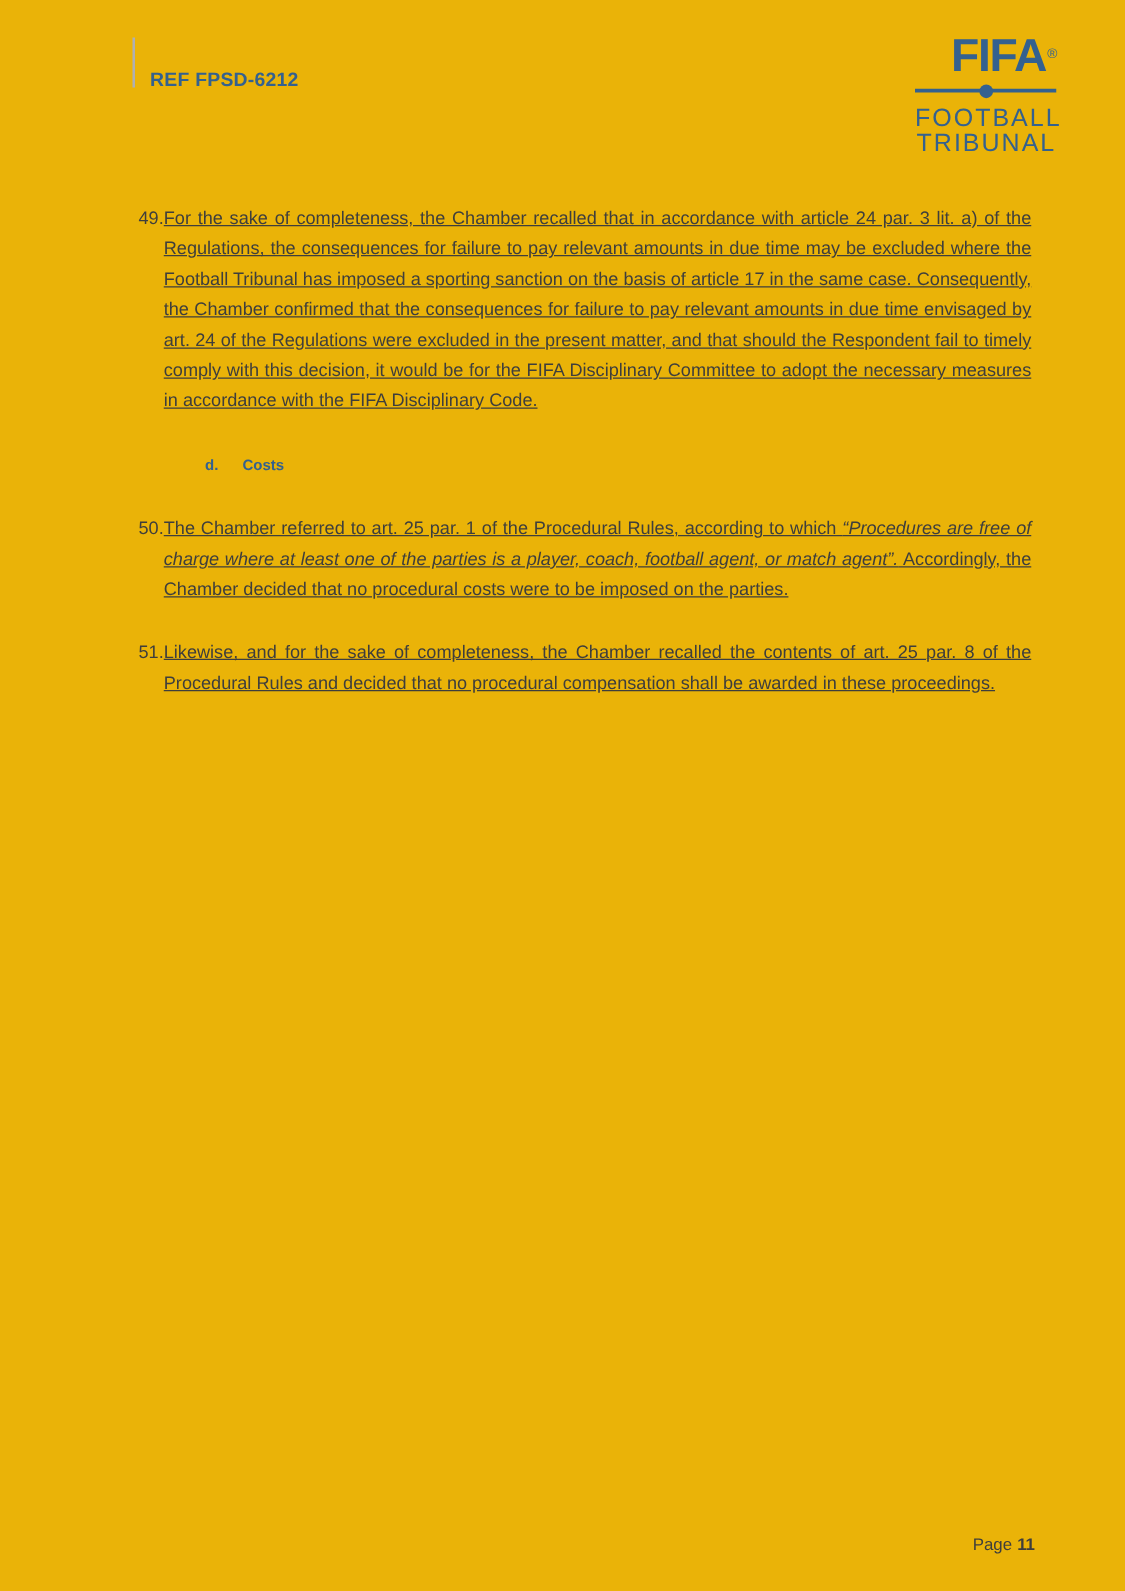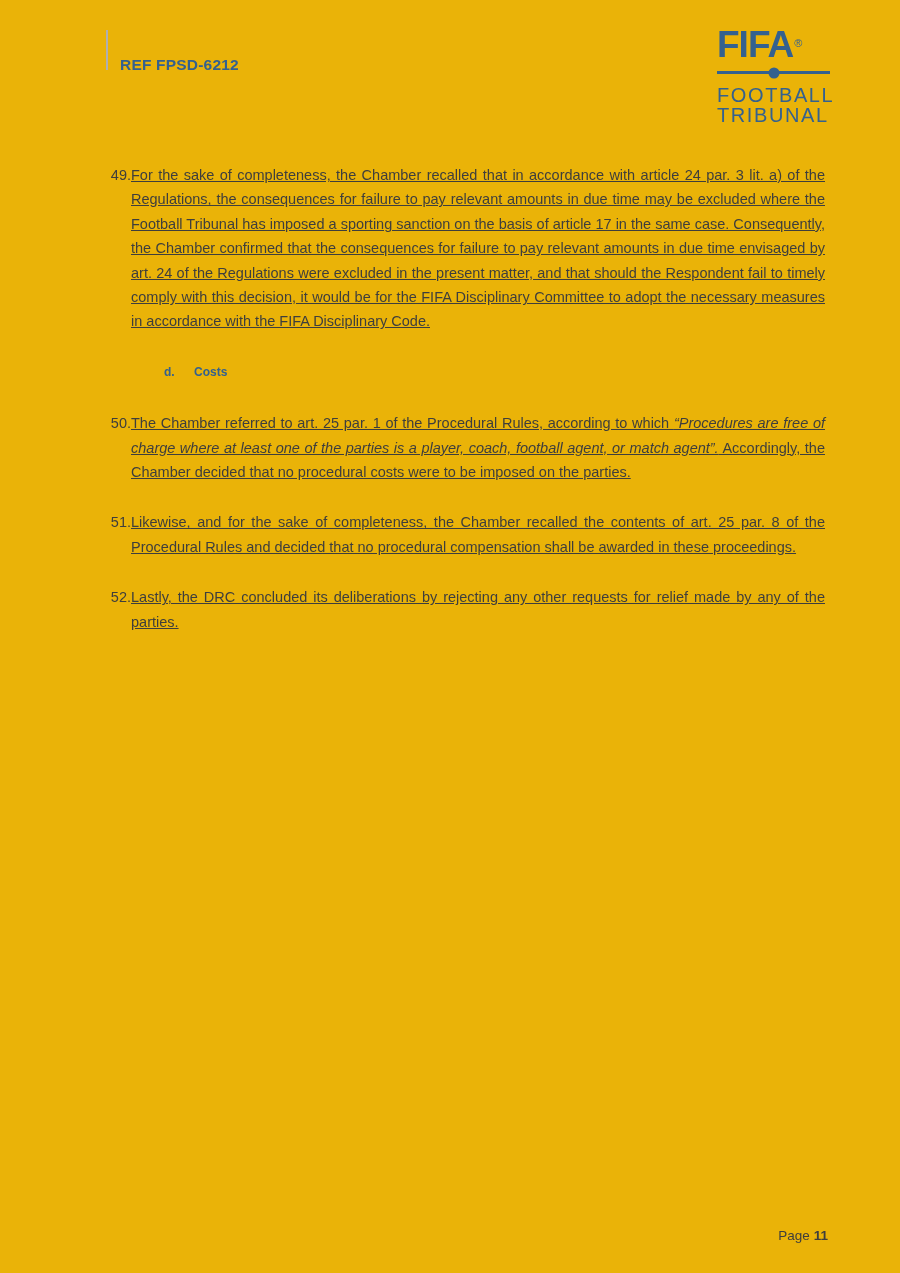--- a/index.html
+++ b/index.html
@@ -21,22 +21,23 @@
   .ref-bar{
     position:absolute;left:106px;top:30px;
     width:2px;height:40px;background:var(--gray);
   }
   .ref-text{
     position:absolute;left:120px;top:56px;
     font-size:15.5px;font-weight:700;color:var(--blue);
     letter-spacing:.2px;
   }
   .logo{
-    position:absolute;top:31px;right:70px;width:113px;
+    position:absolute;top:31px;right:55px;width:113px;
     color:var(--blue);
+    text-align:right;
   }
   .logo-fifa{
     font-size:37px;font-weight:800;line-height:28px;
     letter-spacing:-1px;color:var(--blue);white-space:nowrap;
   }
   .logo-fifa .reg{
     font-size:11px;font-weight:400;vertical-align:top;
     letter-spacing:0;position:relative;top:-2px;left:1px;
   }
   .logo-rule{
@@ -110,24 +111,20 @@
     <div class="para">
       <span class="pnum">50.</span>
       <p><span>The Chamber referred to art. 25 par. 1 of the Procedural Rules, according to which </span><em>“Procedures are free of charge where at least one of the parties is a player, coach, football agent, or match agent”.</em><span> Accordingly, the Chamber decided that no procedural costs were to be imposed on the parties.</span></p>
     </div>
 
     <div class="para">
       <span class="pnum">51.</span>
       <p>Likewise, and for the sake of completeness, the Chamber recalled the contents of art. 25 par. 8 of the Procedural Rules and decided that no procedural compensation shall be awarded in these proceedings.</p>
     </div>
 
-    <div class="para">
-      <span class="pnum">52.</span>
-      <p>Lastly, the DRC concluded its deliberations by rejecting any other requests for relief made by any of the parties.</p>
-    </div>
 
   </div>
 
   <div class="page-footer">
     <span>Page</span><span class="pg-num">11</span>
   </div>
 
 </div>
 
 </body></html>

